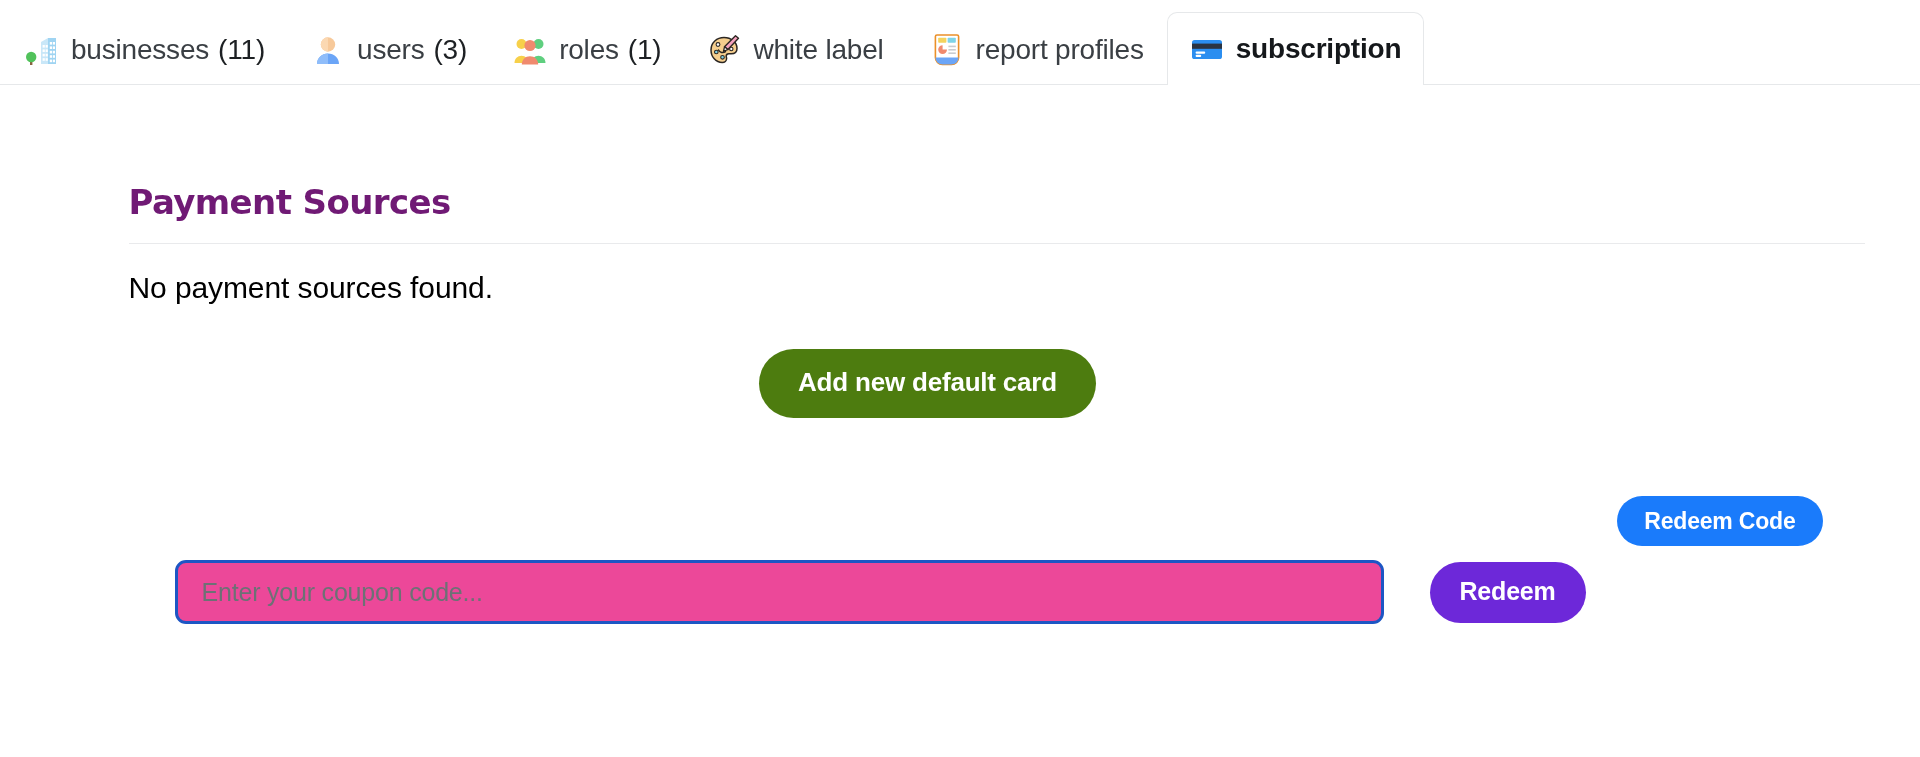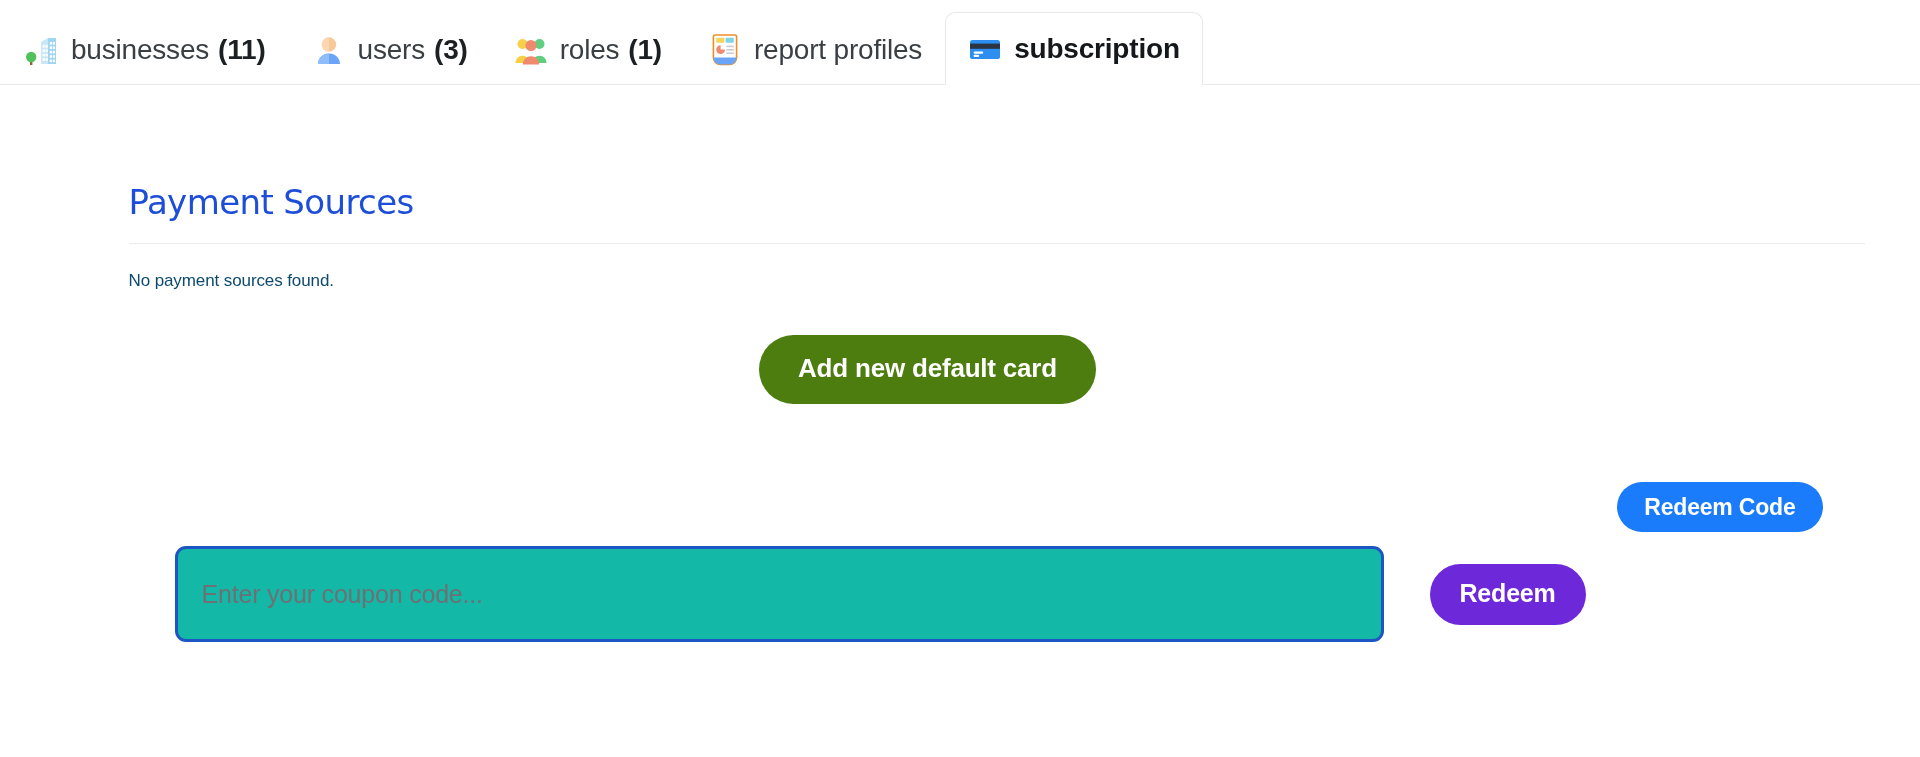--- a/index.html
+++ b/index.html
@@ -34,21 +34,21 @@
     color: #3a3f44;
     letter-spacing: -0.2px;
     cursor: pointer;
     background: transparent;
     border: 1px solid transparent;
     border-bottom: none;
     border-radius: 10px 10px 0 0;
     position: relative;
     white-space: nowrap;
   }
-  .tab .cnt { font-weight: 700; color: #1d2023; }
+  .tab .cnt { font-weight: 400; color: #1d2023; }
   .tab.active {
     background: #ffffff;
     border-color: #e6e8ea;
     font-weight: 700;
     color: #15181b;
     z-index: 3;
     height: 72px;
   }
   .tab.active::after {
     content: "";
@@ -66,35 +66,35 @@
   .section {
     margin: 0 auto;
     width: 1803px;
     padding-left: 0;
   }
   .sec-inner { padding: 0 0 0 70px; }
 
   .page-title {
     font-family: "DejaVu Sans", sans-serif;
     font-size: 34px;
-    font-weight: 400;
+    font-weight: 700;
     letter-spacing: -0.6px;
-    color: #1d4ed8;
+    color: #701a75;
     margin: 99px 0 16px 0;
     line-height: 1.1;
   }
   .divider {
     height: 1px;
     background: #e9eaec;
     margin: 22px 0 0 0;
     width: 1736px;
   }
   .empty-text {
-    font-size: 17px;
-    color: #0c4a6e;
+    font-size: 30px;
+    color: #000000;
     margin: 27px 0 0 0;
     letter-spacing: -0.1px;
   }
 
   .add-card-row {
     display: flex;
     justify-content: center;
     margin-top: 44px;
     padding-right: 135px;
   }
@@ -129,24 +129,24 @@
 
   .coupon-row {
     display: flex;
     align-items: center;
     gap: 46px;
     margin-top: 14px;
     padding-left: 46px;
   }
   .coupon-input {
     width: 1209px;
-    height: 96px;
+    height: 64px;
     border: 3px solid #1d56c4;
     border-radius: 11px;
-    background: #14b8a6;
+    background: #ec4899;
     font-family: "Liberation Sans", sans-serif;
     font-size: 25px;
     color: #2b2f33;
     padding: 0 24px;
     outline: none;
     letter-spacing: -0.2px;
   }
   .coupon-input::placeholder { color: #6d7175; }
   .btn-green-sm {
     background: #6d28d9;
@@ -221,20 +221,37 @@
         <circle cx="17" cy="12.5" r="5.6" fill="#f08a6e"></circle>
         <path d="M8.8 31.5c0-4.8 3.6-8.2 8.2-8.2s8.2 3.4 8.2 8.2z" fill="#f08a6e"></path>
       </svg>
     </span>
     <span class="tab-label">
       <span>roles</span>
       <span class="cnt">(1)</span>
     </span>
   </div>
 
+  <div class="tab">
+    <span class="ic">
+      <svg viewBox="0 0 34 34" width="34" height="34">
+        <path d="M17 4.5c7.2 0 13 4.8 13 10.9 0 4-3.2 5.3-5.9 5.3h-2.3c-1.6 0-2.6 1.2-2.6 2.5 0 .8.4 1.4.4 2.3 0 2.3-1.9 4-4.3 4-6.4 0-11.3-5.6-11.3-12.6C4 9.6 9.8 4.5 17 4.5z" fill="#f5ce8e" stroke="#2b2622" stroke-width="1.5" stroke-linejoin="round"></path>
+        <circle cx="11" cy="11.5" r="1.9" fill="#ffffff" stroke="#2b2622" stroke-width="1.1"></circle>
+        <circle cx="9.3" cy="19" r="1.8" fill="#7fd4e8" stroke="#2b2622" stroke-width="1.1"></circle>
+        <circle cx="15.5" cy="24.3" r="1.8" fill="#7fd4e8" stroke="#2b2622" stroke-width="1.1"></circle>
+        <circle cx="24.3" cy="16" r="1.7" fill="#ffffff" stroke="#2b2622" stroke-width="1.1"></circle>
+        <path d="M11.5 17c1.2 2.6 4.5 3.4 7 1.6" stroke="#2b2622" stroke-width="1.5" fill="none" stroke-linecap="round"></path>
+        <path d="M28.5 2.8l3 2.4-10.6 11.3-3.4-2.7z" fill="#f4a1bd" stroke="#2b2622" stroke-width="1.4" stroke-linejoin="round"></path>
+        <path d="M17.5 13.8l3.4 2.7-4.4 1.8z" fill="#ffffff" stroke="#2b2622" stroke-width="1.3" stroke-linejoin="round"></path>
+      </svg>
+    </span>
+    <span class="tab-label">
+      <span>white label</span>
+    </span>
+  </div>
 
   <div class="tab">
     <span class="ic">
       <svg viewBox="0 0 34 34" width="34" height="34">
         <path d="M5.5 4h23v21.5a6 6 0 01-6 6H11.5a6 6 0 01-6-6z" fill="#f0932b"></path>
         <path d="M7 2h20a1.6 1.6 0 011.6 1.6v20.9a7 7 0 01-7 7H12.4a7 7 0 01-7-7V3.6A1.6 1.6 0 017 2z" fill="#ffffff" stroke="#eb9029" stroke-width="1.6"></path>
         <path d="M5.4 24.5h23.2a7 7 0 01-7 7H12.4a7 7 0 01-7-7z" fill="#6ba5f7"></path>
         <rect x="8.2" y="4.8" width="8.2" height="5" rx="0.8" fill="#f4d35e"></rect>
         <rect x="17.6" y="4.8" width="8.2" height="5" rx="0.8" fill="#7fd4e8"></rect>
         <path d="M12.6 12.2a4.4 4.4 0 104.4 4.4h-4.4z" fill="#f08a6e"></path>

